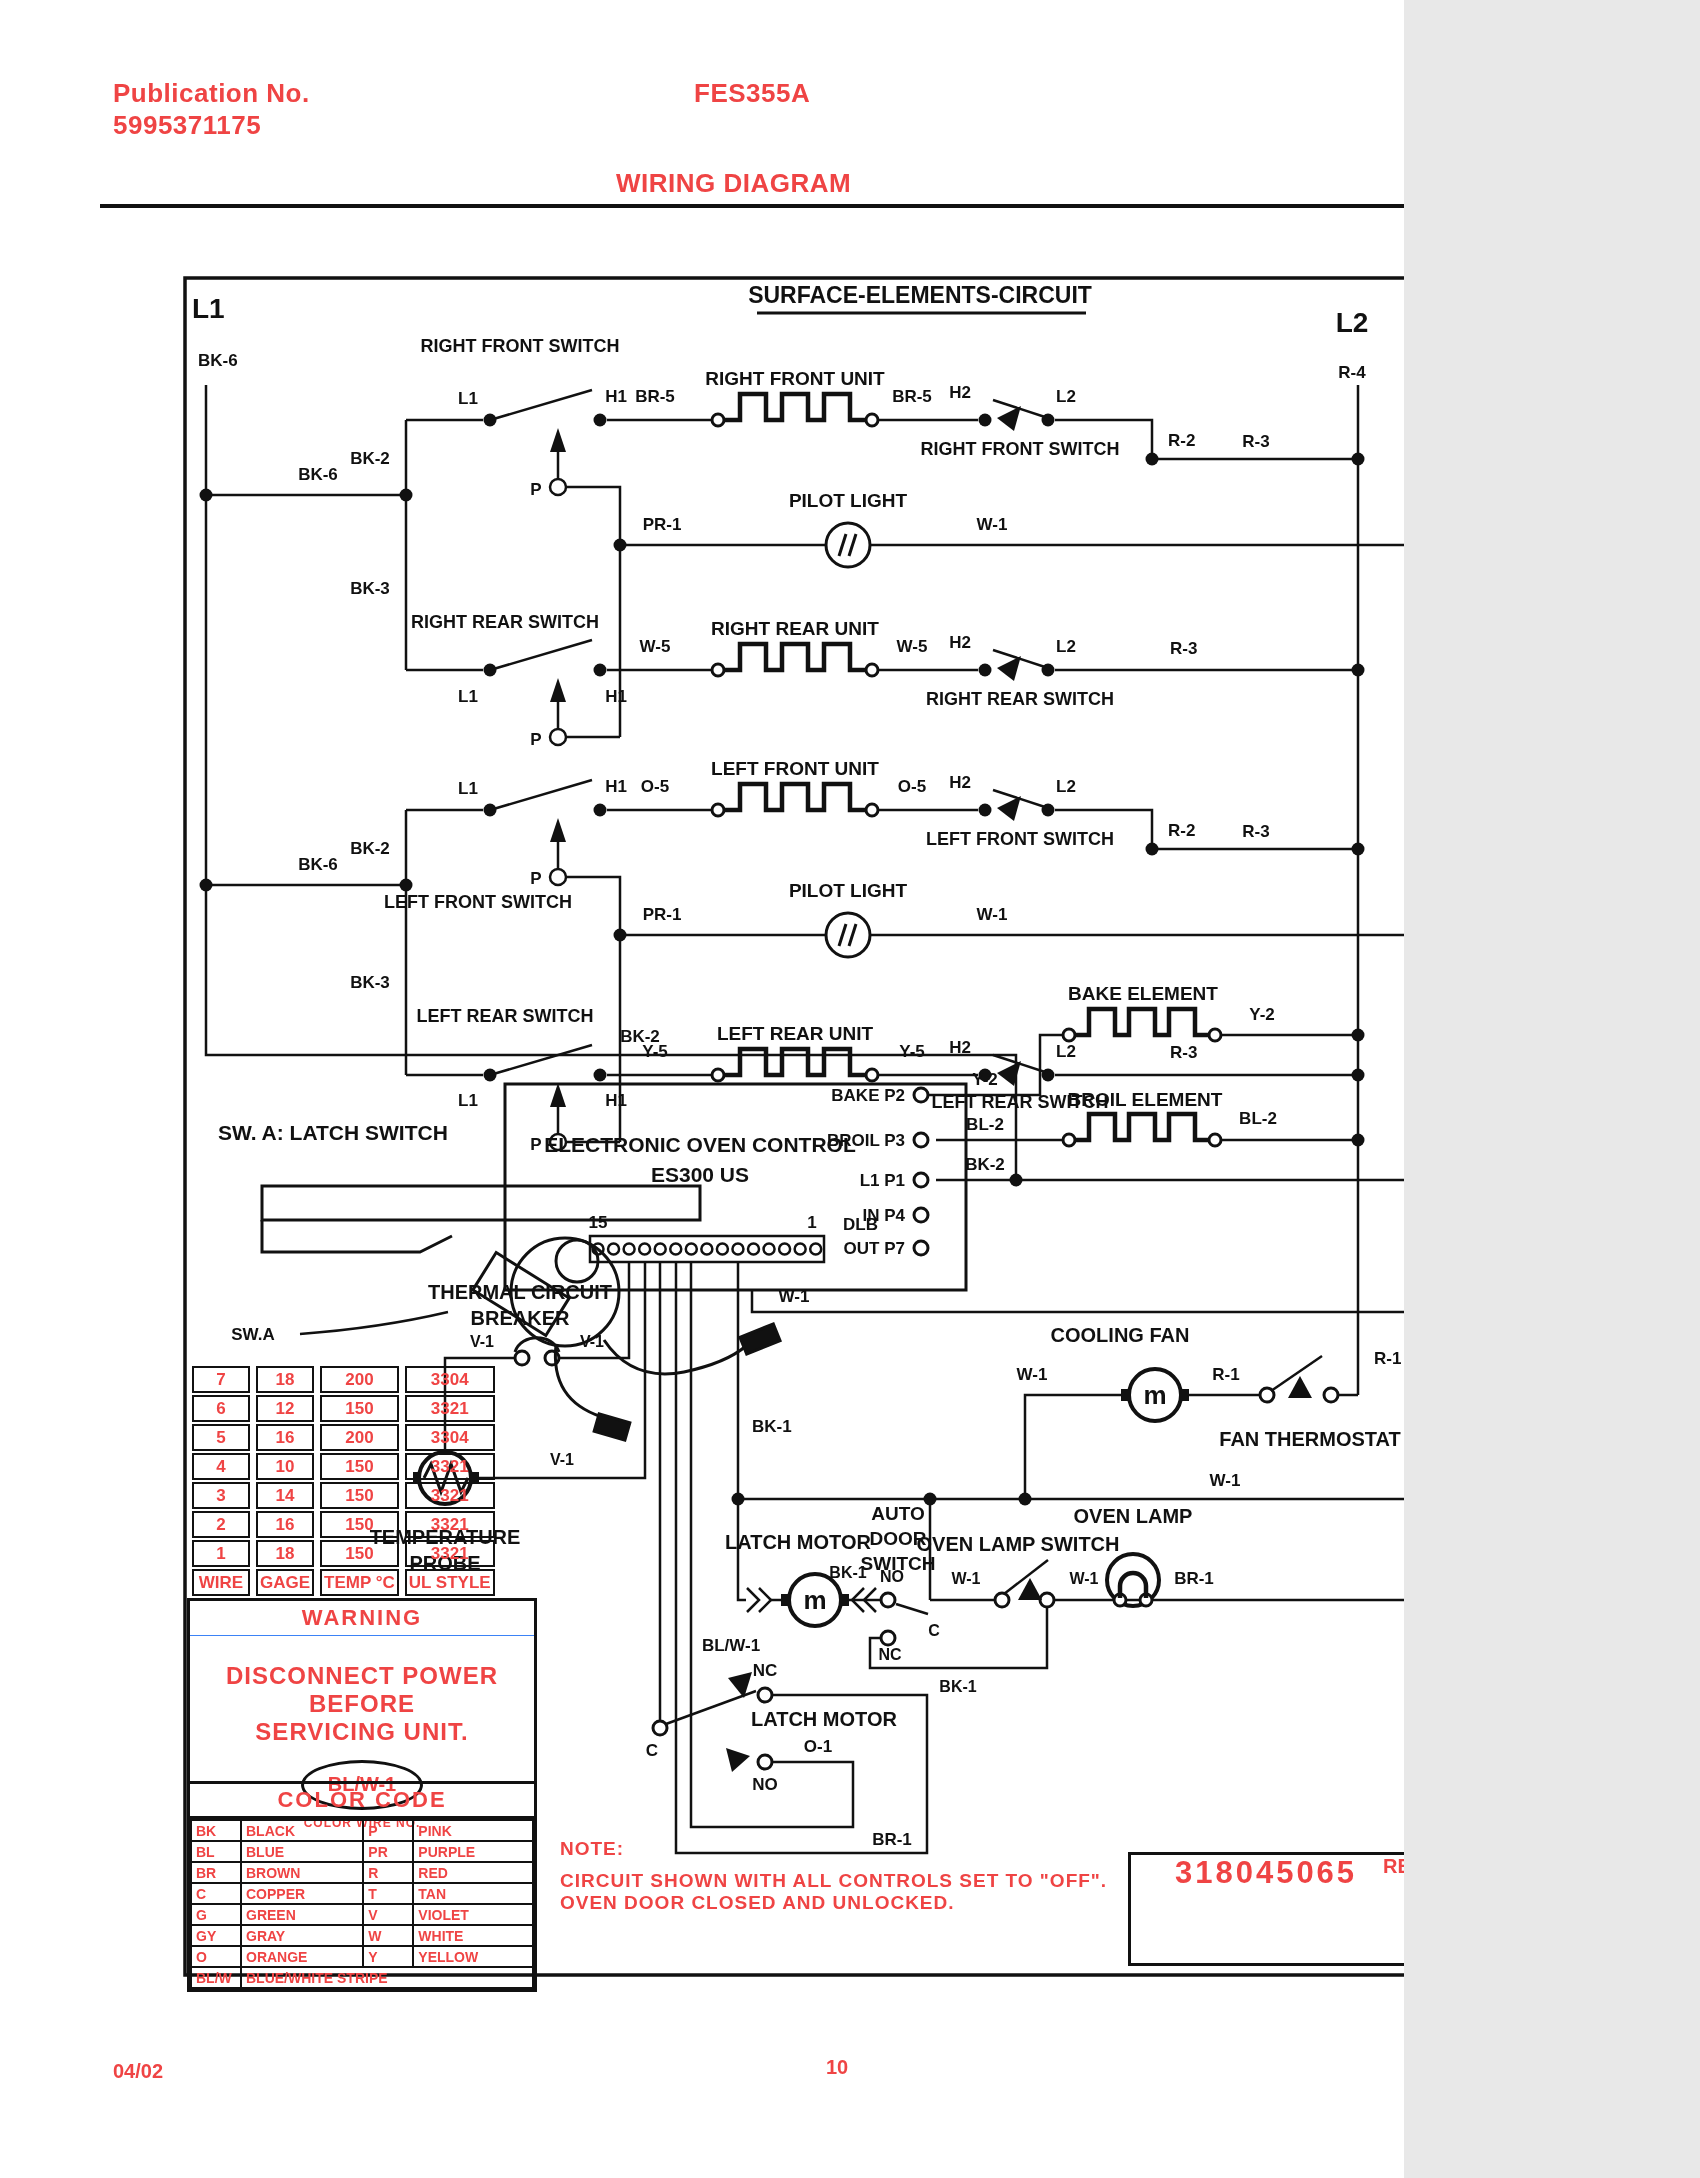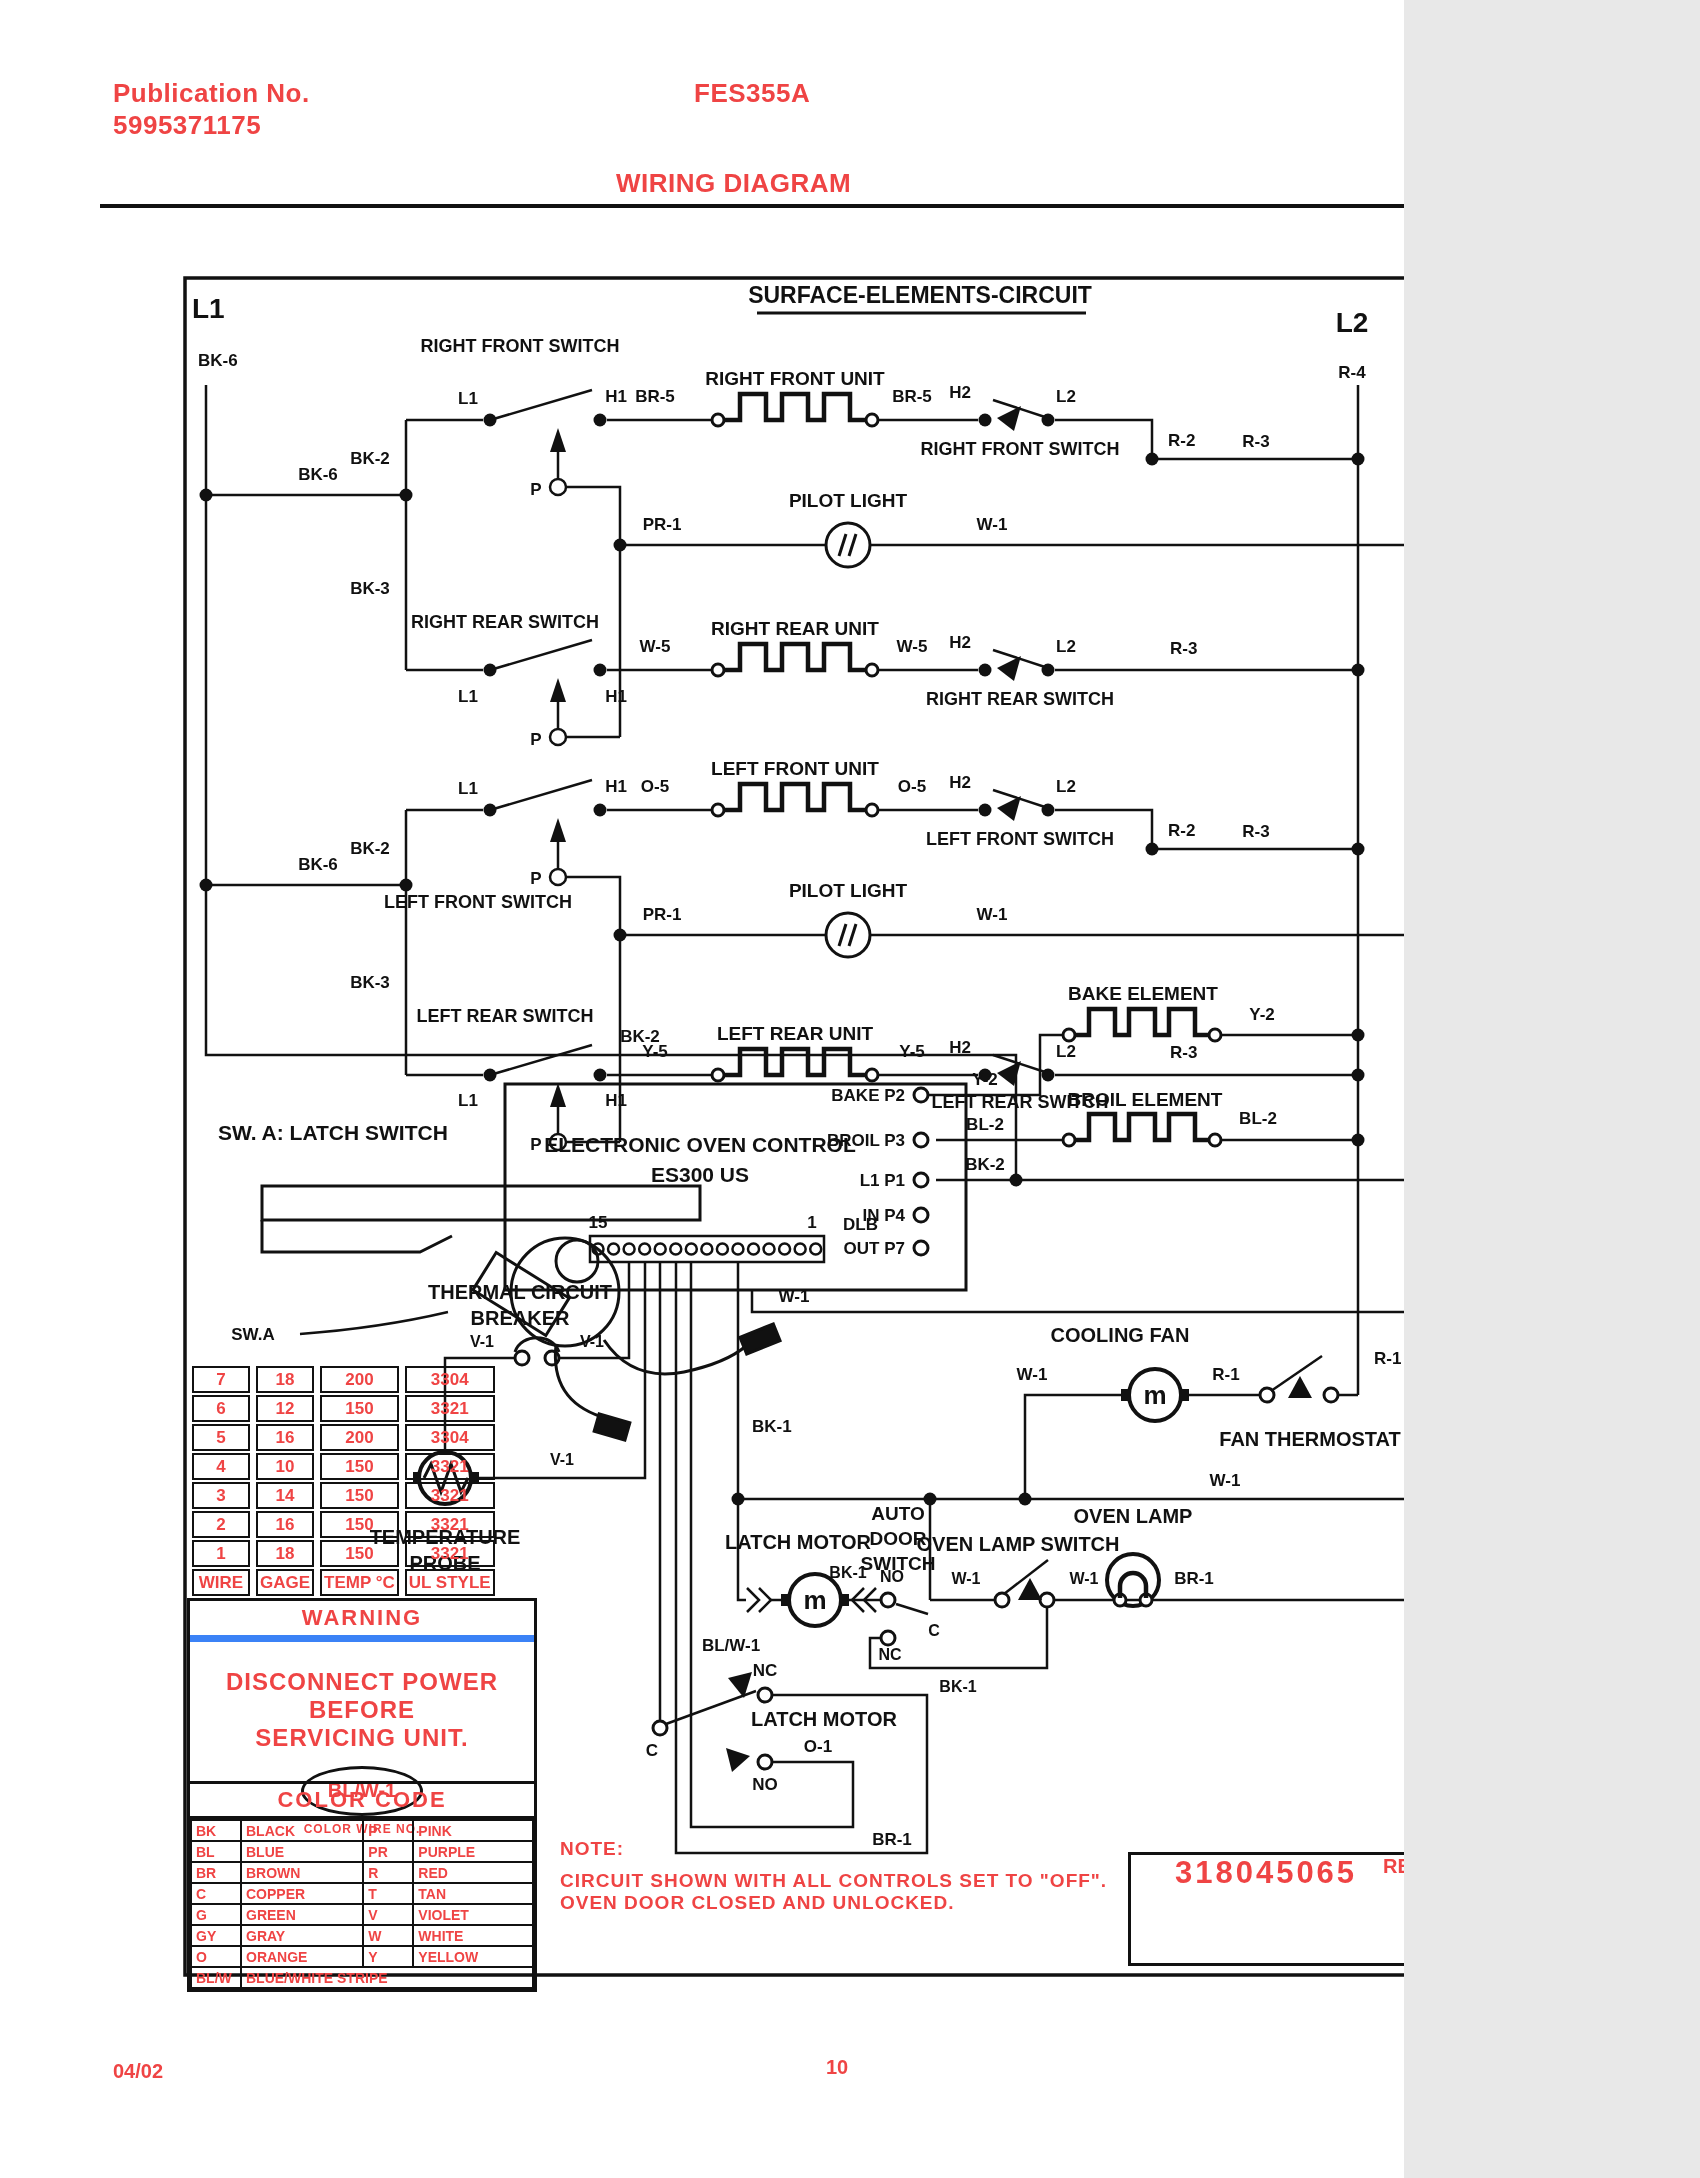--- a/index.html
+++ b/index.html
@@ -8,21 +8,21 @@
   .abs{position:absolute;}
   .hdr-text{font-size:26px;font-weight:bold;letter-spacing:.5px;}
   #hrule{background:#111;height:4px;}
   svg text{font-family:"Liberation Sans",sans-serif;fill:#111;}
   
   #wire-table{border-collapse:separate;border-spacing:6px 2px;}
   #wire-table td{border:2.5px solid #111;text-align:center;font-size:17px;font-weight:bold;
                  padding:0 2px;height:23px;min-width:50px;}
   
   #warning-box{border:3px solid #111;text-align:center;}
-  #warning-title{font-size:22px;font-weight:bold;letter-spacing:2px;border-bottom:7px solid #3b82f6;padding:4px 0;}
+  #warning-title{font-size:22px;font-weight:bold;letter-spacing:2px;border-bottom:1px solid #3b82f6;padding:4px 0;}
   .warn-line{font-size:24px;font-weight:bold;letter-spacing:1px;}
   #wire-oval{width:116px;height:44px;border:3.5px solid #111;border-radius:50%;
              margin:14px auto 6px auto;line-height:42px;font-size:20px;font-weight:bold;}
   #oval-caption{font-size:12px;font-weight:bold;letter-spacing:1px;}
   
   #color-box{border:3px solid #111;}
   #color-title{font-size:22px;font-weight:bold;text-align:center;letter-spacing:2px;
                border-bottom:3px solid #111;padding:3px 0;}
   #color-table{border-collapse:collapse;width:100%;}
   #color-table td{border:2px solid #111;font-size:14px;font-weight:bold;padding:0 4px;height:19px;}

